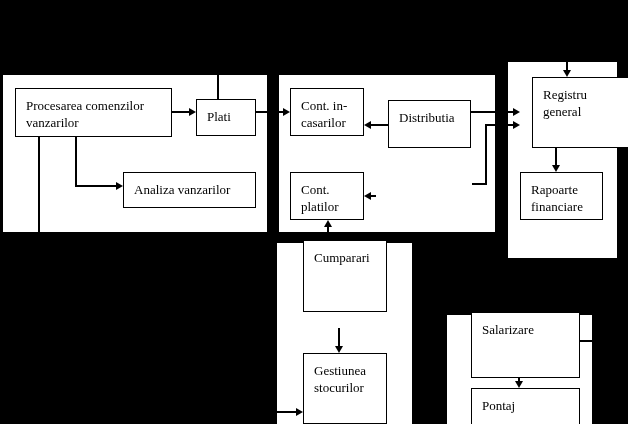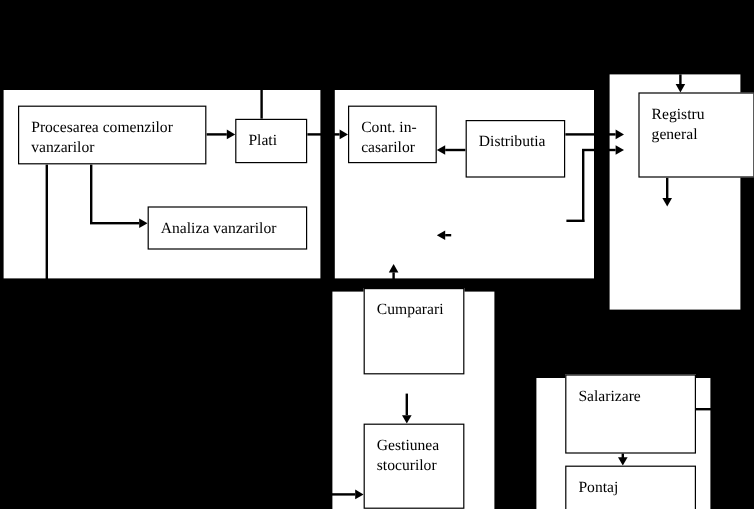--- a/index.html
+++ b/index.html
@@ -83,21 +83,25 @@
   <div class="arr arr-l" style="left:603px;top:57px"></div>
   <div class="arr arr-d" style="left:515px;top:341px"></div>
 
   <div class="node" style="left:15px;top:48px;width:157px;height:49px">Procesarea comenzilor
 vanzarilor</div>
   <div class="node" style="left:196px;top:59px;width:60px;height:37px">Plati</div>
   <div class="node" style="left:123px;top:132px;width:133px;height:36px">Analiza vanzarilor</div>
   <div class="node" style="left:290px;top:48px;width:74px;height:48px">Cont. in-
 casarilor</div>
   <div class="node" style="left:388px;top:60px;width:83px;height:48px">Distributia</div>
+  <div class="node" style="left:290px;top:132px;width:74px;height:48px">Cont.
+platilor</div>
   <div class="node" style="left:532px;top:37px;width:106px;height:71px">Registru
 general</div>
+  <div class="node" style="left:520px;top:132px;width:83px;height:48px">Rapoarte
+financiare</div>
   <div class="node" style="left:303px;top:200px;width:84px;height:72px">Cumparari</div>
   <div class="node" style="left:303px;top:313px;width:84px;height:71px">Gestiunea
 stocurilor</div>
   <div class="node" style="left:471px;top:272px;width:109px;height:66px">Salarizare</div>
   <div class="node" style="left:471px;top:348px;width:109px;height:48px">Pontaj</div>
 
 </div>
 
 </body></html>

